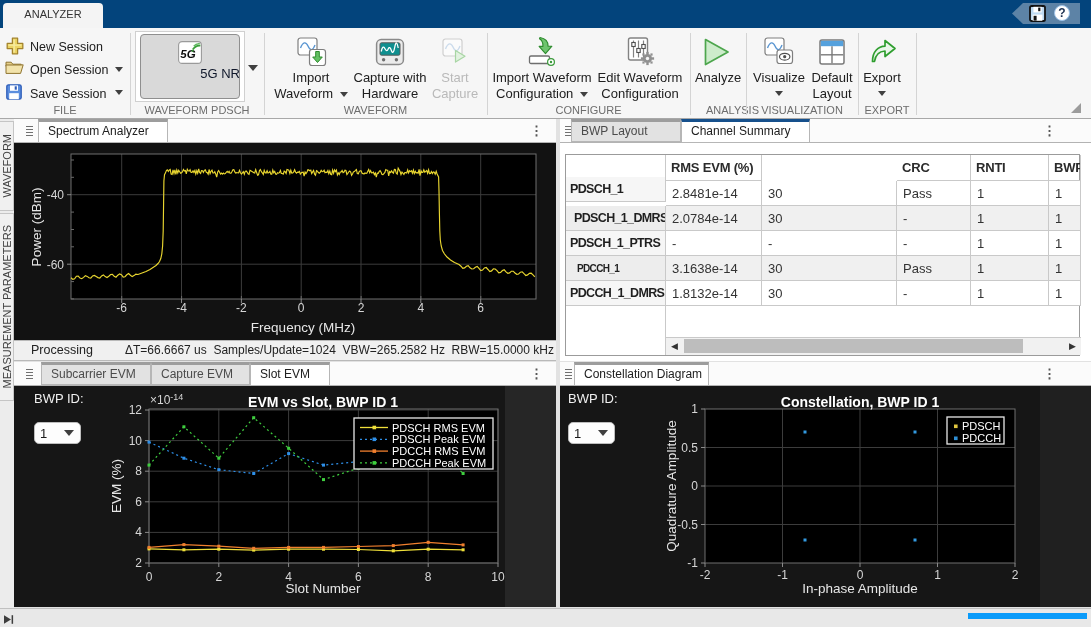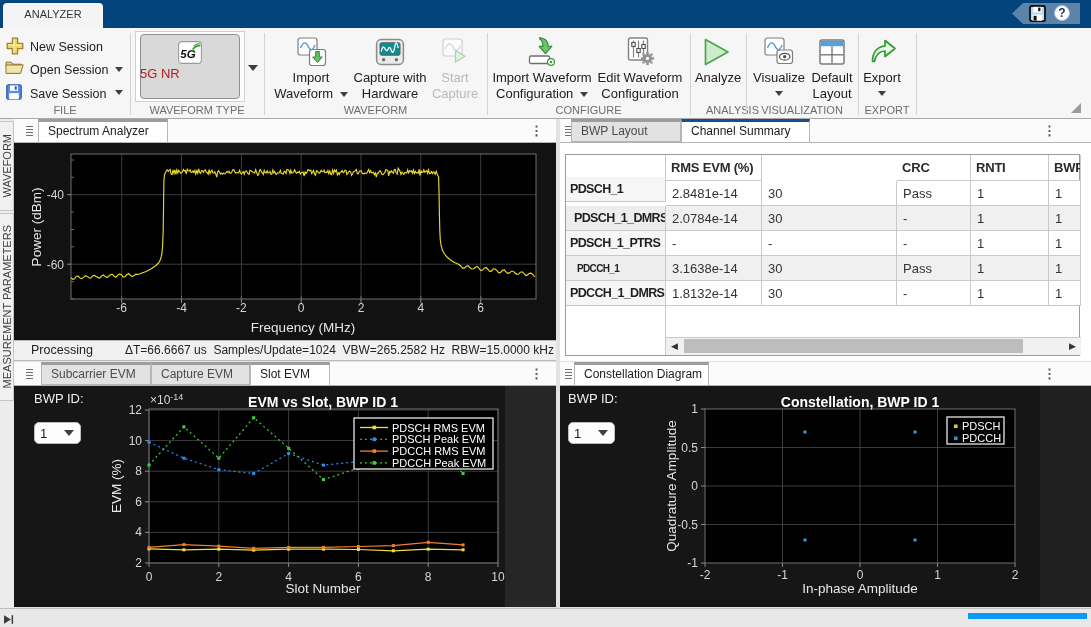--- a/index.html
+++ b/index.html
@@ -56,23 +56,23 @@
 <div class="divider" style="left:130px;"></div>
 <div class="abs" style="left:135px;top:31px;width:110px;height:71px;background:#fff;border:1px solid #d0d0d0;"></div>
 <div class="abs" style="left:140px;top:34px;width:100px;height:65px;background:#d9d9d9;border:1px solid #8f8f8f;border-radius:4px;"></div>
 <div class="abs" style="left:178px;top:41px;"><svg width="24" height="23" viewBox="0 0 24 23">
       <rect x="0.6" y="0.6" width="22.8" height="21.8" rx="3.5" fill="#fff" stroke="#9a9a9a" stroke-width="1.1"></rect>
       <text x="10" y="17" font-family="Liberation Sans,sans-serif" font-size="11.5" font-weight="bold" font-style="italic" fill="#0d0d0d" text-anchor="middle">5G</text>
       <path d="M14.8 8.6 q3-4.6 7.6-3.9" fill="none" stroke="#3ba03b" stroke-width="1.8"></path>
       <path d="M15.8 5.2 q2.4-3 6-2.5" fill="none" stroke="#62b862" stroke-width="1.5"></path>
       <circle cx="14.6" cy="9.8" r="1.1" fill="#2f8f2f"></circle>
     </svg></div>
-<div class="abs" style="left:140px;top:66px;width:100px;text-align:left;font-size:13px;color:#b91c1c;">5G NR</div>
+<div class="abs" style="left:140px;top:66px;width:100px;text-align:right;font-size:13px;color:#0f172a;">5G NR</div>
 <div class="abs" style="left:248px;top:65px;width:0;height:0;border-left:5px solid transparent;border-right:5px solid transparent;border-top:6px solid #404040;"></div>
-<div class="lbl" style="left:130px;top:104px;width:134px;">WAVEFORM TYPE</div>
+<div class="lbl" style="left:130px;top:104px;width:134px;">WAVEFORM PDSCH</div>
 <div class="divider" style="left:264px;"></div>
 <div class="abs" style="left:297px;top:37px;"><svg width="30" height="30" viewBox="0 0 30 30">
       <rect x="1" y="1" width="19" height="17" rx="2.5" fill="#fff" stroke="#7f7f7f" stroke-width="1.2"></rect>
       <path d="M3.5 11 C6 4.5,9 4.5,11 9 S15.5 14.5,18 8" fill="none" stroke="#5a96d2" stroke-width="1.4"></path>
       <rect x="12.5" y="12.5" width="16" height="16" rx="2.5" fill="#fff" stroke="#7f7f7f" stroke-width="1.2"></rect>
       <path d="M18.7 14.5 h3.6 v5.5 h3 l-4.8 5.5 -4.8-5.5 h3z" fill="#63c163" stroke="#2e8b2e" stroke-width="1"></path>
     </svg></div>
 <div class="abs btxt" style="left:271px;top:70px;width:80px;">Import<br>Waveform <span class="car"></span></div>
 <div class="abs" style="left:375px;top:38px;"><svg width="30" height="28" viewBox="0 0 30 28">
       <rect x="1.6" y="1.6" width="26.8" height="24.8" rx="4.5" fill="#ebebeb" stroke="#8a8a8a" stroke-width="1.5"></rect>

